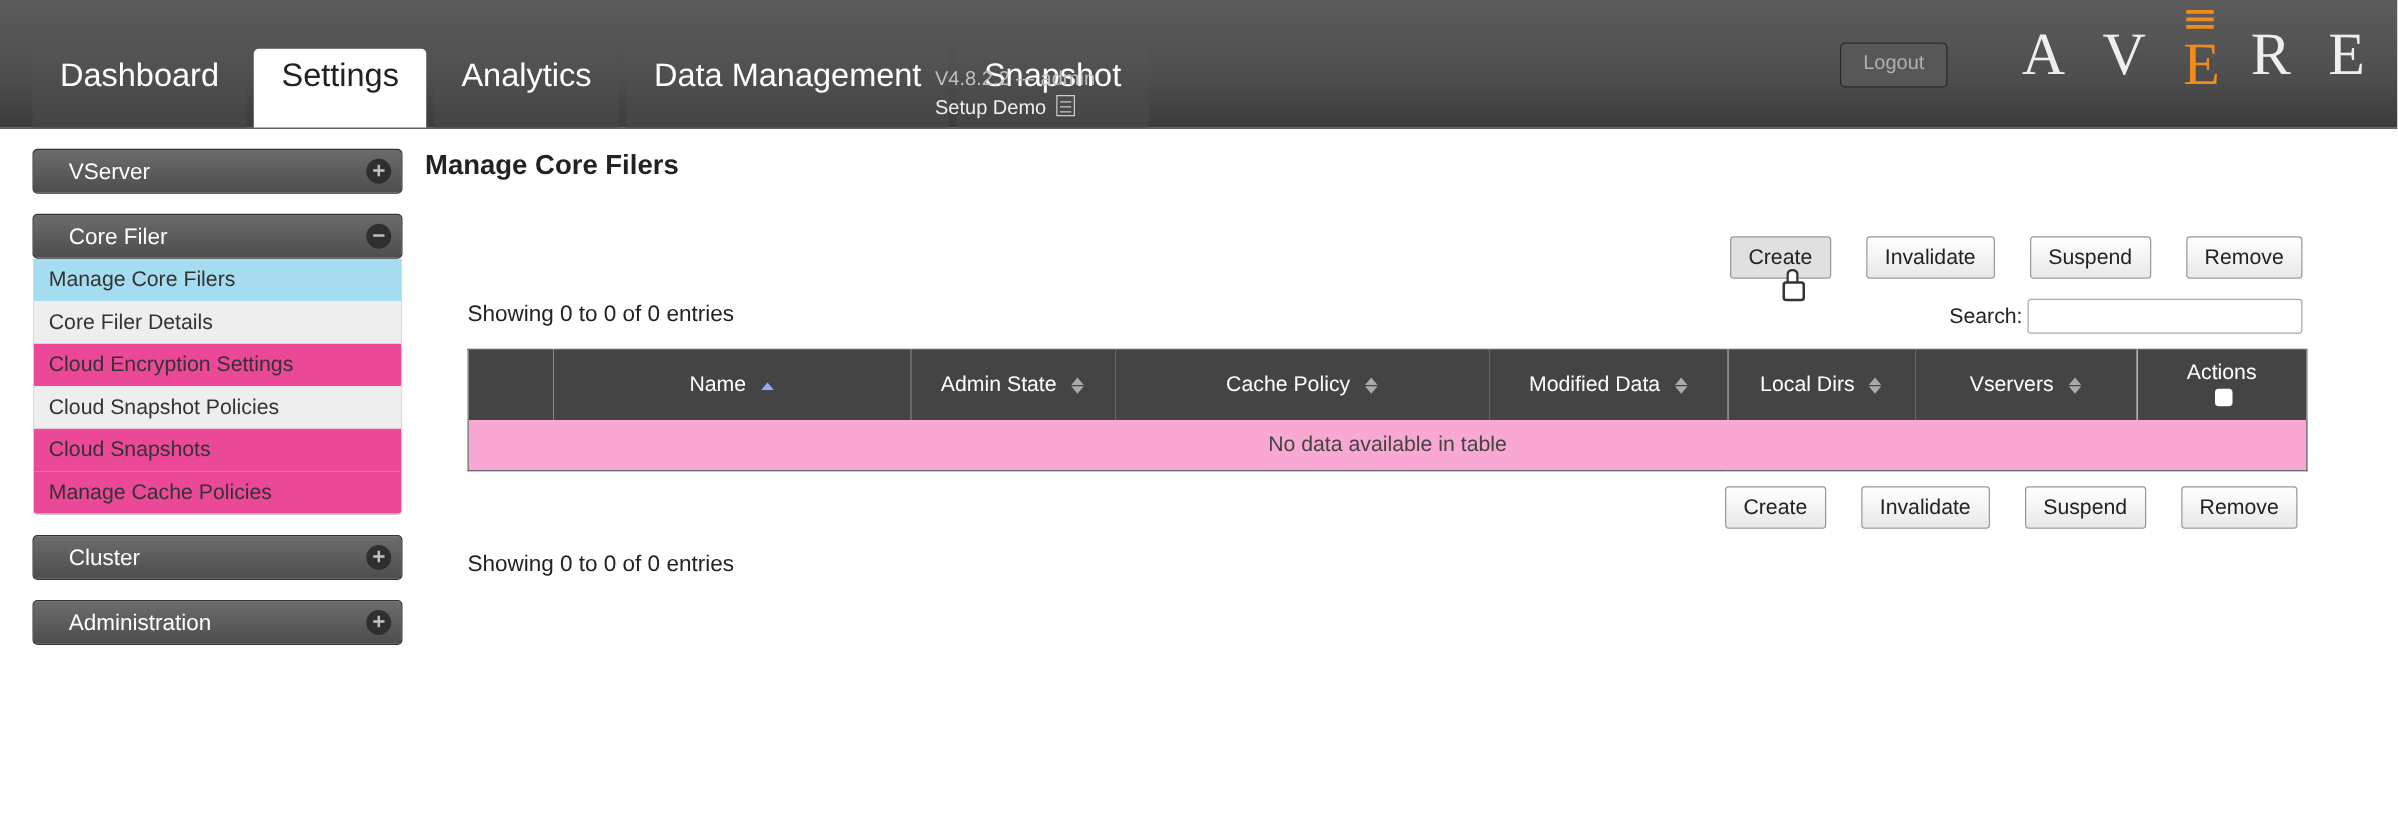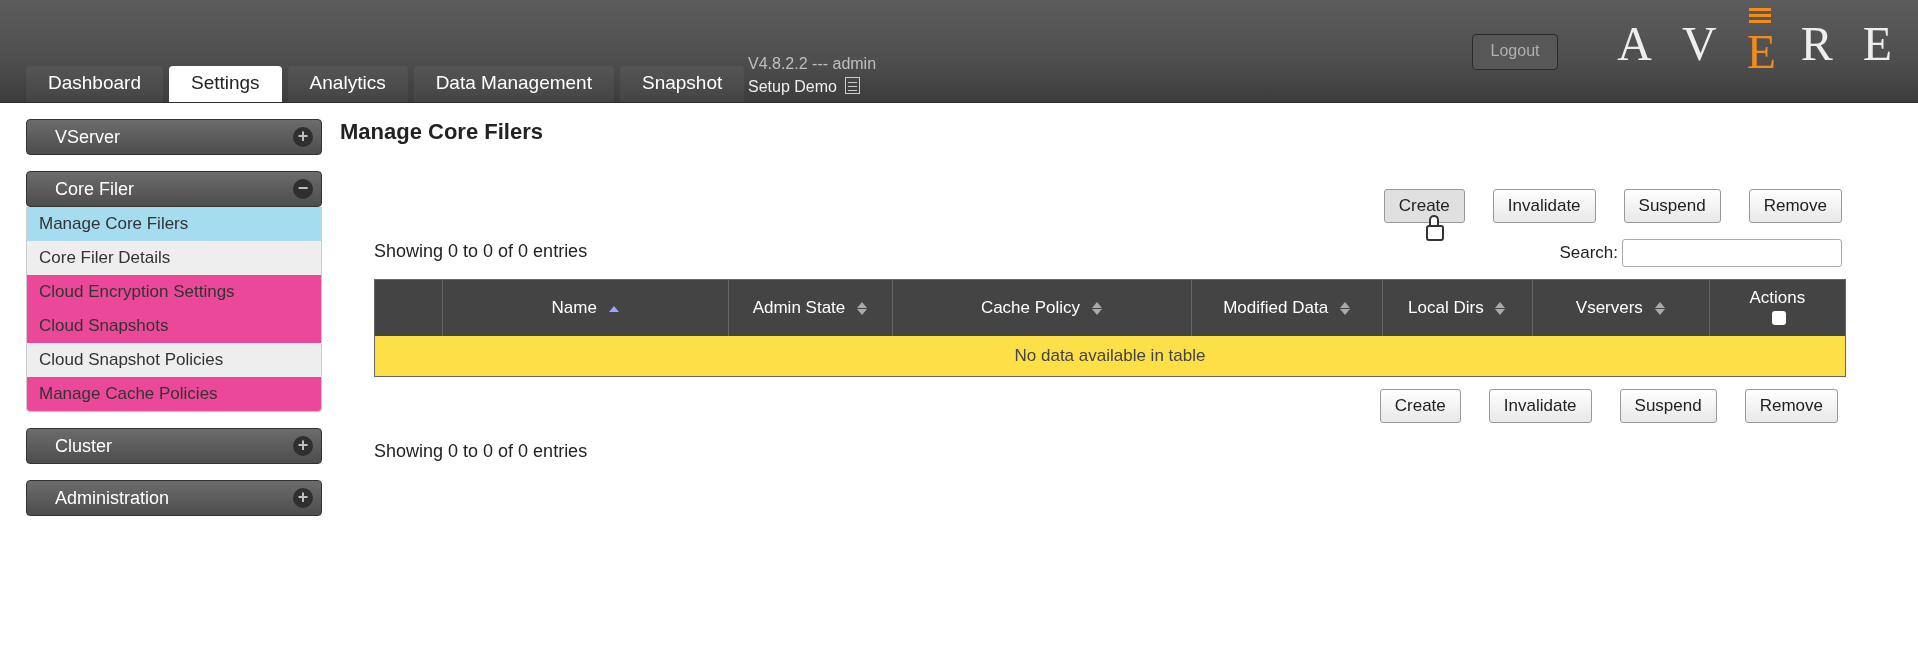--- a/index.html
+++ b/index.html
@@ -78,26 +78,26 @@
   }
 
   .tabs {
     position: absolute;
     bottom: 0;
     left: 26px;
     display: flex;
     gap: 6px;
   }
   .tab {
-    padding: 6px 22px 8px;
+    padding: 6px 22px 26px;
     border-top-left-radius: 4px;
     border-top-right-radius: 4px;
     background: linear-gradient(#555,#444);
     color: #fff;
-    font-size: 19px;
+    font-size: 26px;
     cursor: pointer;
   }
   .tab.active {
     background: #ffffff;
     color: #222;
   }
   .cluster-text {
     position: absolute;
     left: 748px;
     bottom: 4px;
@@ -261,21 +261,21 @@
     border-left: 5px solid transparent;
     border-right: 5px solid transparent;
     display: block;
     margin: 1px auto;
   }
   .sort .up   { border-bottom: 6px solid #aaa; }
   .sort .down { border-top: 6px solid #aaa; }
   .sort.asc .up { border-bottom-color: #9aa6ff; }
 
   table.data tbody td {
-    background: #fde047;
+    background: #f9a8d4;
     text-align: center;
     padding: 10px 20px;
     font-size: 17px;
     color: #444;
   }
   .actions-check {
     display:inline-block;
     width:14px;height:14px;
     border-radius:3px;
     background:#fff;
@@ -362,22 +362,22 @@
 
     <div class="sb-section">
       <div class="sb-header">
         <span>Core Filer</span>
         <span class="toggle">−</span>
       </div>
       <div class="sb-items">
         <div class="sb-item selected">Manage Core Filers</div>
         <div class="sb-item alt">Core Filer Details</div>
         <div class="sb-item plain">Cloud Encryption Settings</div>
+        <div class="sb-item alt">Cloud Snapshot Policies</div>
         <div class="sb-item plain">Cloud Snapshots</div>
-        <div class="sb-item alt">Cloud Snapshot Policies</div>
         <div class="sb-item plain">Manage Cache Policies</div>
       </div>
     </div>
 
     <div class="sb-section">
       <div class="sb-header">
         <span>Cluster</span>
         <span class="toggle">+</span>
       </div>
     </div>

